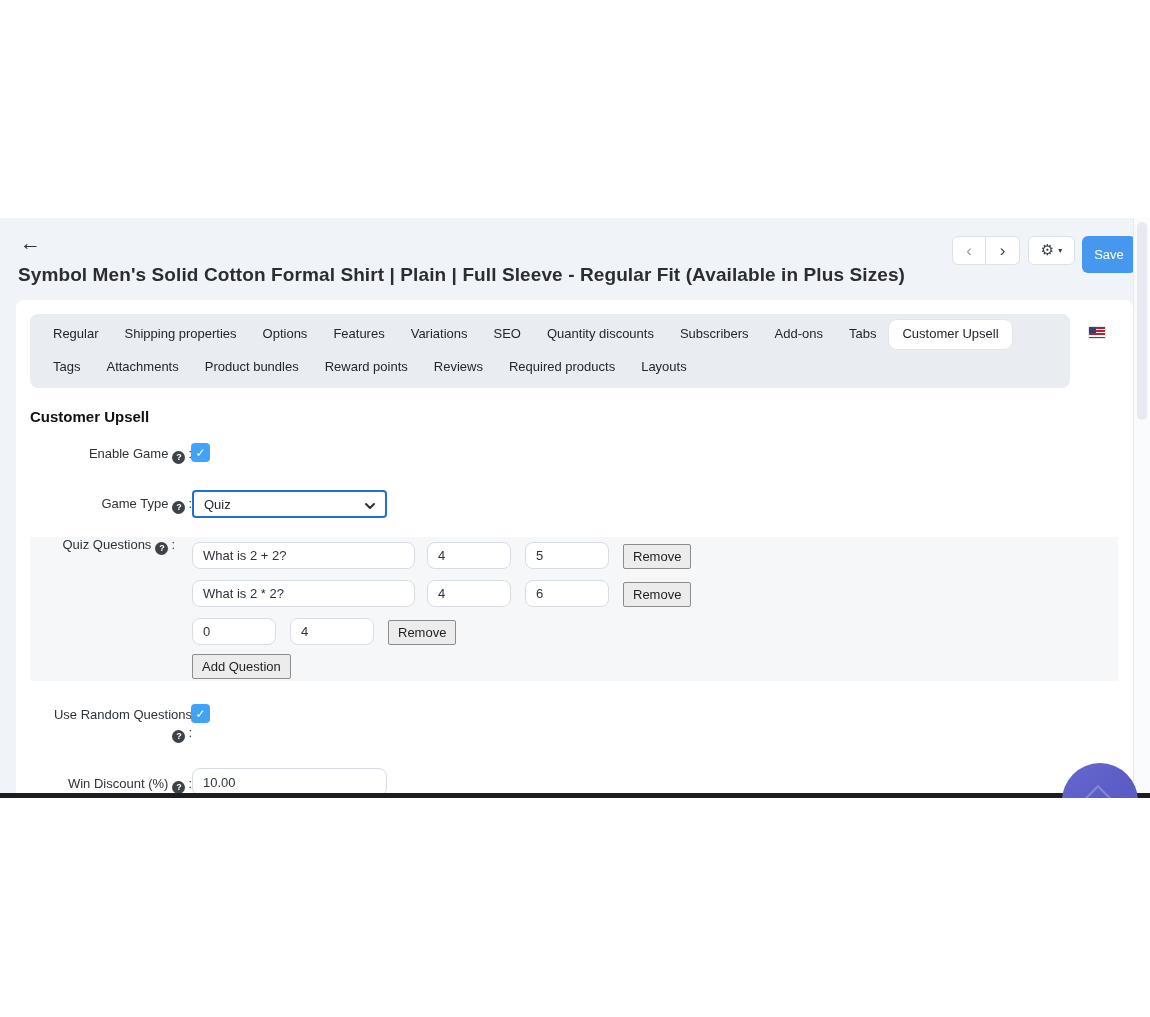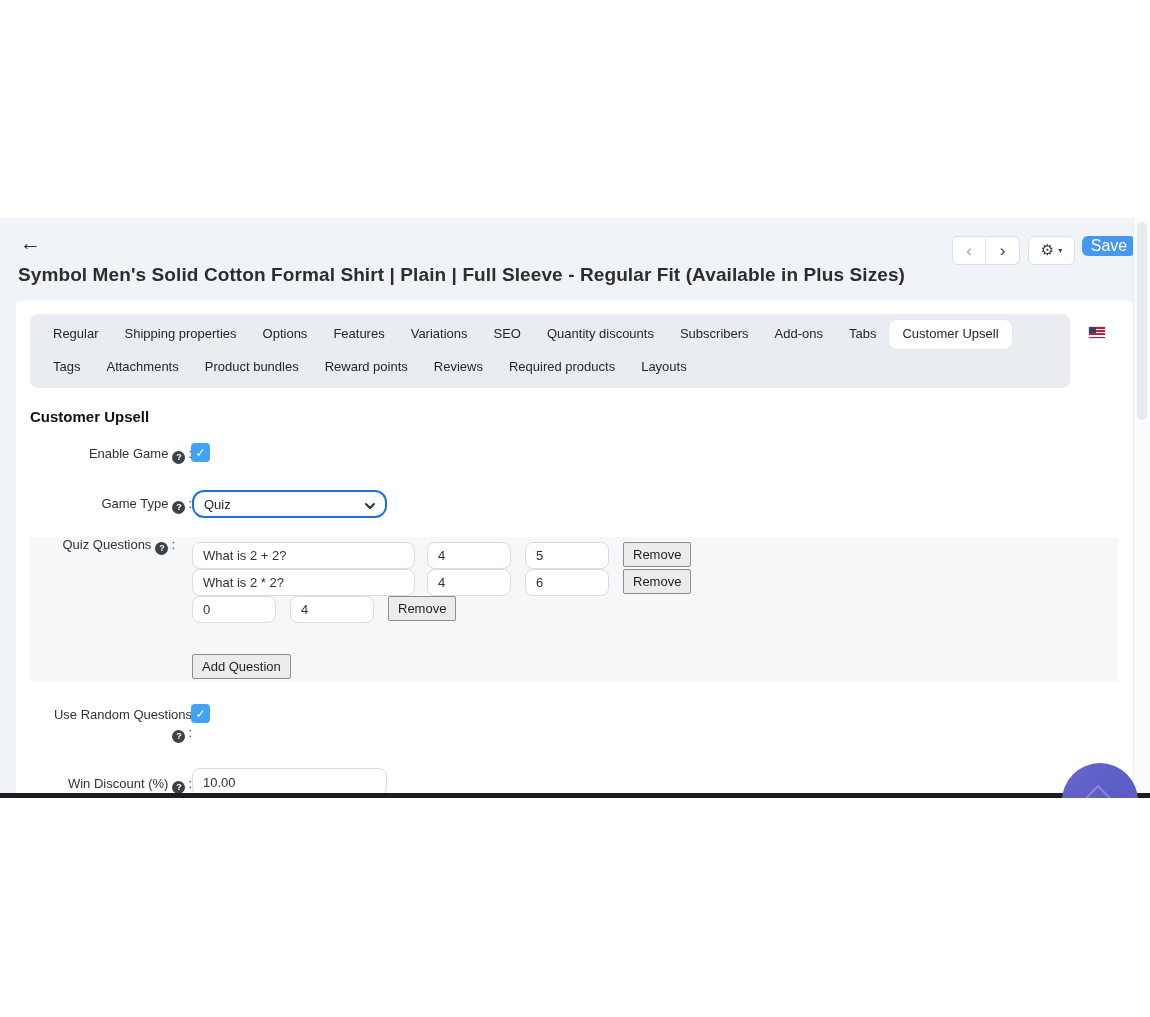--- a/index.html
+++ b/index.html
@@ -22,22 +22,22 @@
   .nav-btn { width:34px; height:29px; background:#fff; border:1px solid #dde1e6;
              display:flex; align-items:center; justify-content:center; font-size:17px;
              cursor:pointer; color:#3b4046; padding:0; }
   .nav-btn.prev { border-radius:6px 0 0 6px; color:#9aa0a8; }
   .nav-btn.next { border-radius:0 6px 6px 0; border-left:none; }
   .gear-btn { position:absolute; left:1028px; top:18px; width:47px; height:29px; background:#fff;
               border:1px solid #dde1e6; border-radius:6px; display:flex; align-items:center;
               justify-content:center; gap:4px; cursor:pointer; color:#3b4046; }
   .gear-glyph { font-size:15px; line-height:1; font-family:"DejaVu Sans", sans-serif; }
   .caret { font-size:8px; color:#3b4046; }
-  .save-btn { position:absolute; left:1082px; top:18px; width:54px; height:20px; background:#4697ee;
-              border:none; border-radius:6px; color:#fff; font-size:16px; cursor:pointer;
+  .save-btn { position:absolute; left:1082px; top:18px; width:54px; height:37px; background:#4697ee;
+              border:none; border-radius:6px; color:#fff; font-size:13px; cursor:pointer;
               font-family:"Liberation Sans", sans-serif; }
 
   
   .card { position:absolute; left:16px; top:82px; width:1117px; height:493px;
           background:#fff; border-radius:8px 8px 0 0; }
 
   
   .tab-strip { position:absolute; left:30px; top:96px; width:1040px; background:#e9edf2;
                border-radius:8px; padding:4px 10px; }
   .tab-row { display:flex; align-items:center; height:33px; }
@@ -55,29 +55,29 @@
   
   .flabel { position:absolute; left:30px; width:145px; text-align:right; font-size:13px;
             color:#2e3338; line-height:18px;margin-left:17px; }
   .help { display:inline-flex; width:13px; height:13px; border-radius:50%; background:#3d4248;
           color:#fff; font-size:9px; font-weight:700; align-items:center; justify-content:center;
           vertical-align:-2px; margin:0 3px 0 4px; cursor:pointer; }
   .checkbox { position:absolute; left:191px; width:19px; height:19px; background:#41a3f7;
               border-radius:4px; display:flex; align-items:center; justify-content:center;
               color:#fff; font-size:12px; cursor:pointer; }
   .select { position:absolute; left:192px; width:195px; height:28px; background:#fff;
-            border:2px solid #1e6ee0; border-radius:12px; font-size:13px; color:#23272d;
+            border:2px solid #1e6ee0; border-radius:4px; font-size:13px; color:#23272d;
             display:flex; align-items:center; padding:0 10px; cursor:pointer; }
   .select svg { position:absolute; right:9px; top:8px; }
 
   .quiz-band { position:absolute; left:30px; top:319px; width:1088px; height:144px; background:#f5f7f9; }
   .quiz-label { position:absolute; left:0; top:0; width:145px; text-align:right;
                 font-size:13px; color:#2e3338; }
   .quiz-rows { position:absolute; left:162px; top:5px; }
-  .quiz-row { display:flex; align-items:flex-start; gap:12px; }
+  .quiz-row { display:flex; align-items:flex-end; gap:12px; margin-bottom:11px; }
   .q-input { width:223px; height:27px; border:1px solid #d8dde3; border-radius:8px; padding:0 10px;
              font-size:13px; color:#2e3338; background:#fff; font-family:"Liberation Sans", sans-serif; }
   .n-input { width:84px; height:27px; border:1px solid #d8dde3; border-radius:8px; padding:0 10px;
              font-size:13px; color:#2e3338; background:#fff; font-family:"Liberation Sans", sans-serif;
              margin-right:2px; }
   .plain-btn { background:#ececec; border:1px solid #8d8d8d; border-radius:2px; font-size:13px;
                color:#1e1e1e; padding:4px 9px; cursor:pointer; font-family:"Liberation Sans", sans-serif; }
   .add-btn { position:absolute; left:162px; top:117px; }
 
   .text-input { position:absolute; left:192px; width:195px; height:28px; border:1px solid #d8dde3;

